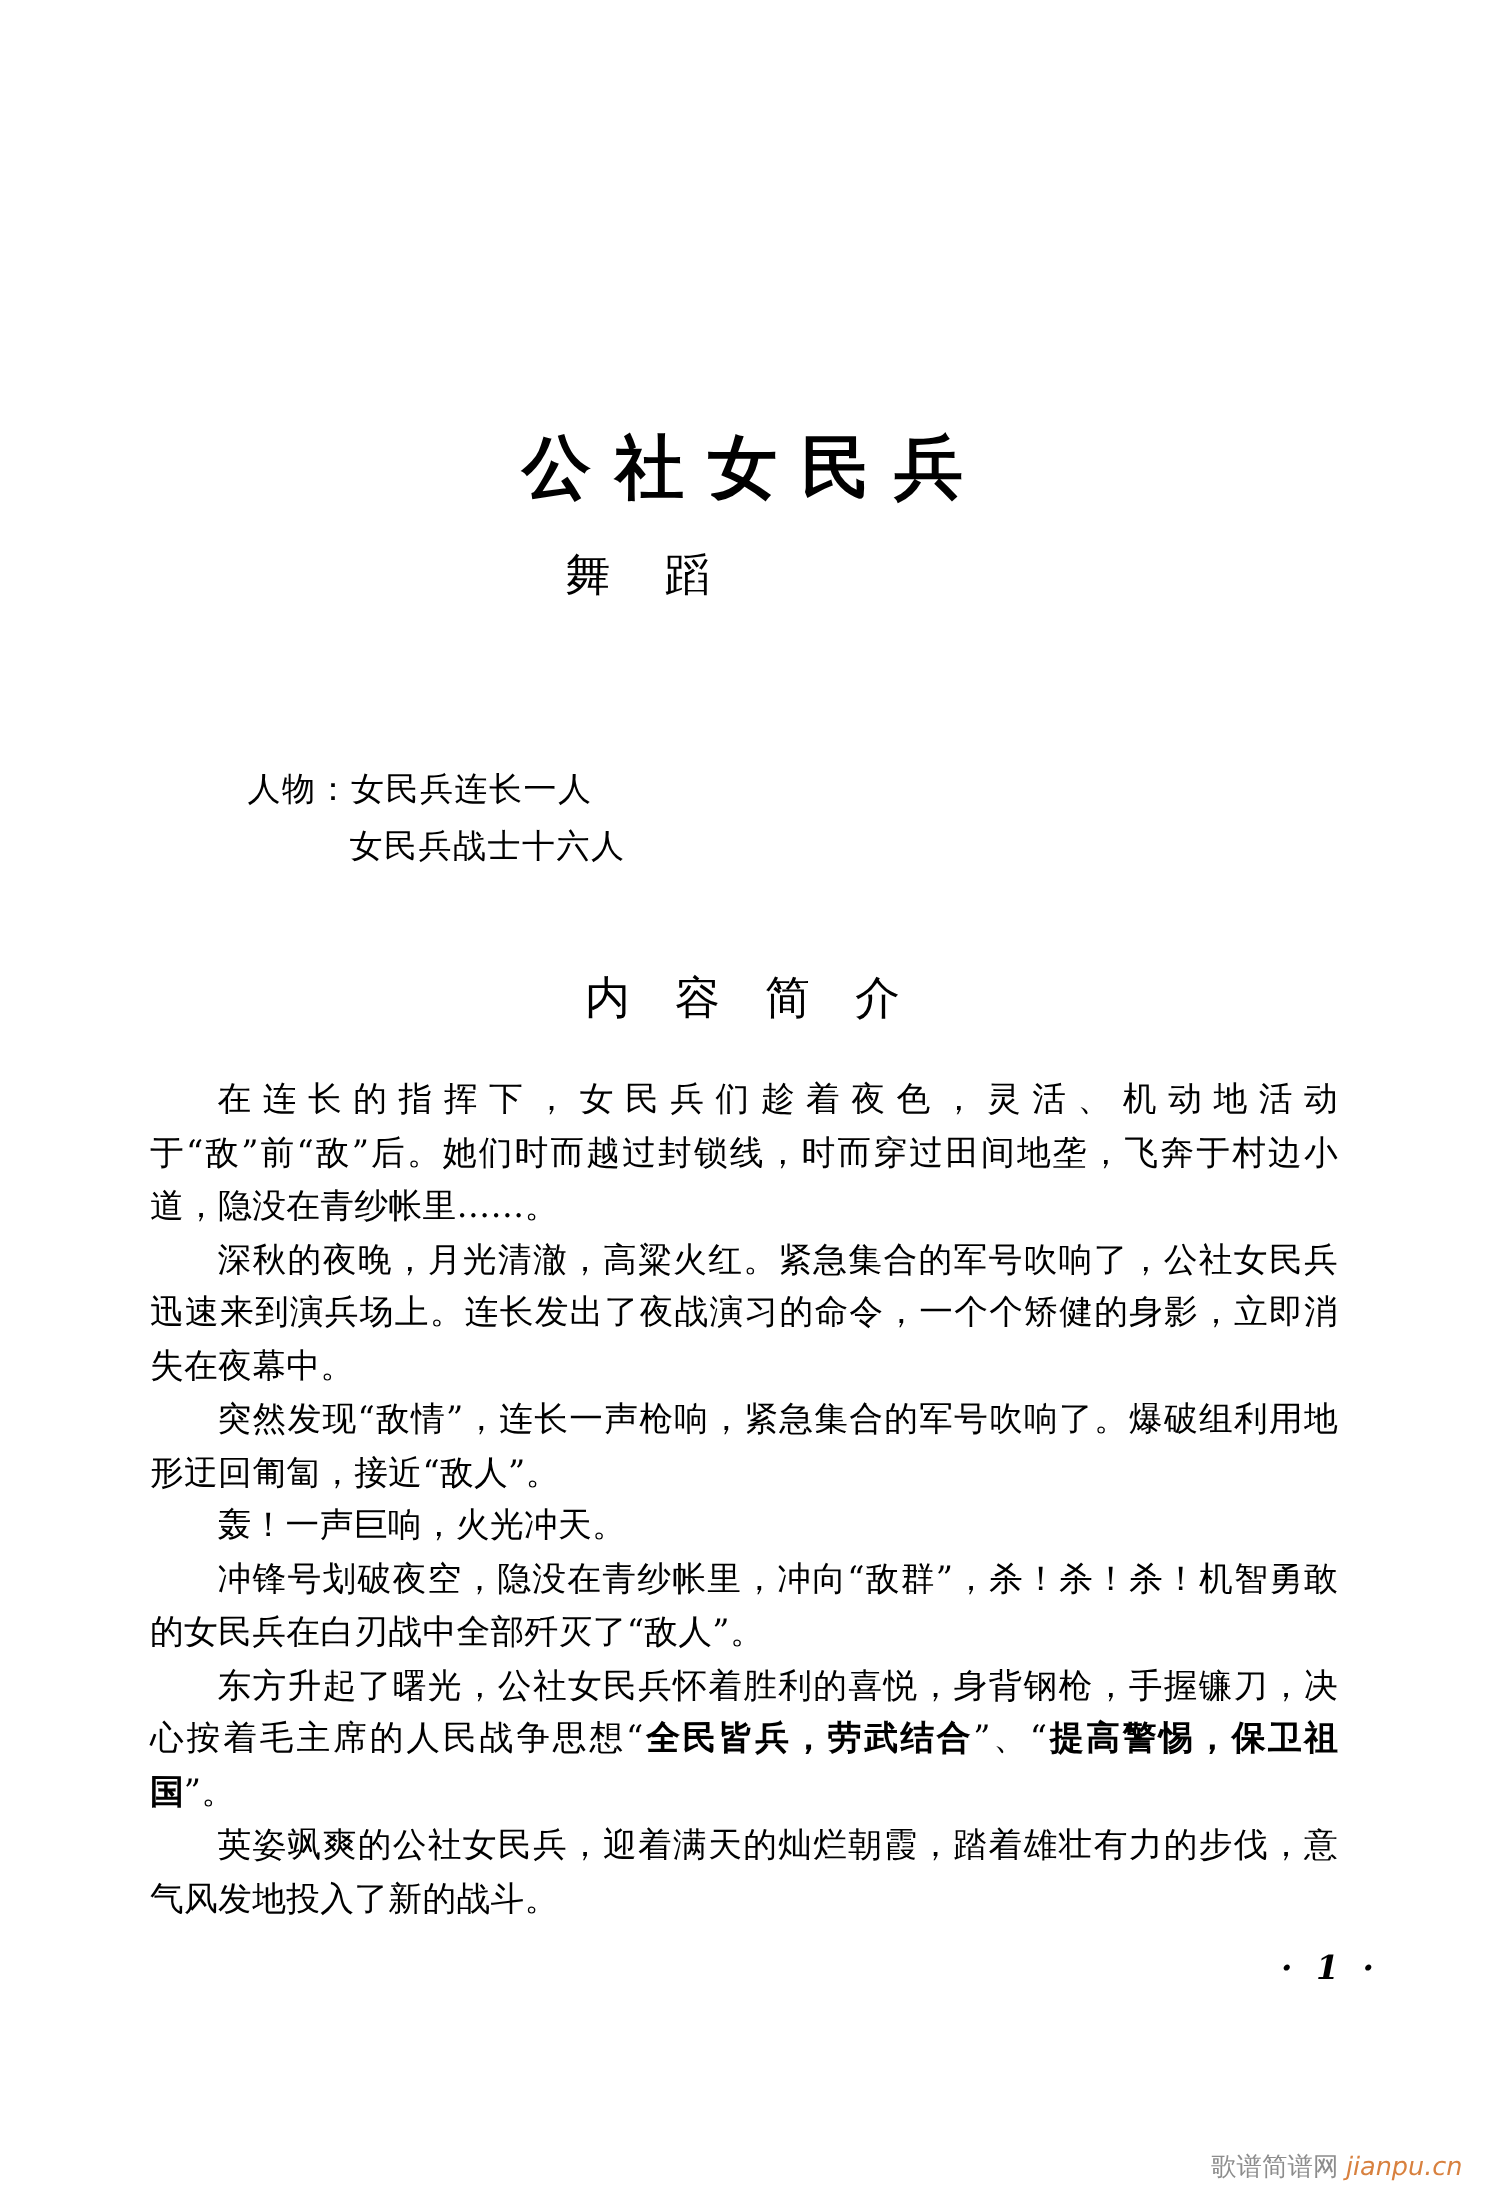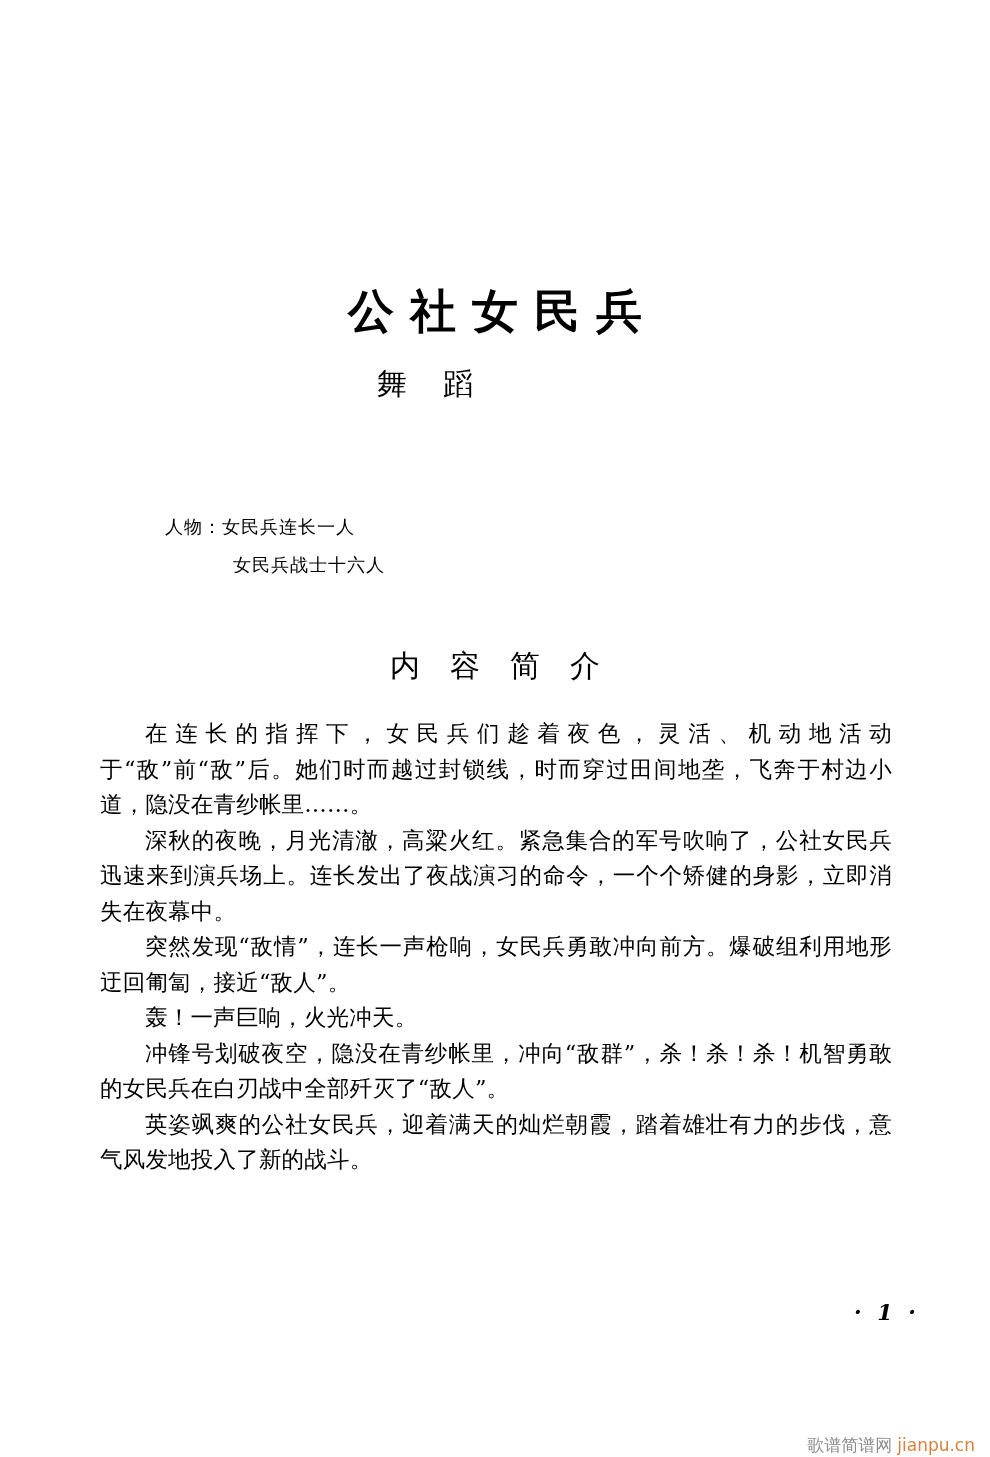--- a/index.html
+++ b/index.html
@@ -48,21 +48,21 @@
     letter-spacing: 36px;
     text-indent: 36px;
     color: #000;
   }
 
   
   .cast {
     position: absolute;
     top: 492px;
     left: 165px;
-    font-size: 18px;
+    font-size: 22px;
     line-height: 38px;
     letter-spacing: 1px;
   }
   .cast-line {
     white-space: nowrap;
   }
   .cast-line.indent {
     padding-left: 68px;
   }
 
@@ -128,20 +128,21 @@
   }
   .watermark .wm-cn {
     font-family: "DejaVu Sans", "Liberation Sans", sans-serif;
     color: #8d8d8d;
     text-align: center;
   }
   .watermark .wm-url {
     font-family: "DejaVu Sans", "Liberation Sans", sans-serif;
     color: #d8813f;
     margin-left: 5px;
+    font-style: italic;
   }
 </style>
 </head>
 <body>
 
 <div class="page">
 
   <div class="title">公社女民兵</div>
 
   <div class="subtitle">舞蹈</div>
@@ -149,23 +150,24 @@
   <div class="cast">
     <div class="cast-line">人物：女民兵连长一人</div>
     <div class="cast-line indent">女民兵战士十六人</div>
   </div>
 
   <div class="section-heading">内容简介</div>
 
   <div class="body-copy">
       <p><span>在连长的指挥下，女民兵们趁着夜色，灵活、机动地活动于“敌”前“敌”后。她们时而越过封锁线，时而穿过田间地垄，飞奔于村边小道，隐没在青纱帐里……。</span></p>
       <p><span>深秋的夜晚，月光清澈，高粱火红。紧急集合的军号吹响了，公社女民兵迅速来到演兵场上。连长发出了夜战演习的命令，一个个矫健的身影，立即消失在夜幕中。</span></p>
-      <p><span>突然发现“敌情”，连长一声枪响，女民兵勇敢冲向前方。爆破组利用地形迂回匍匐，接近“敌人”。</span></p>
+      <p><span>突然发现“敌情”，连长一声枪响，紧急集合的军号吹响了。爆破组利用地形迂回匍匐，接近“敌人”。</span></p>
       <p><span>轰！一声巨响，火光冲天。</span></p>
       <p><span>冲锋号划破夜空，隐没在青纱帐里，冲向“敌群”，杀！杀！杀！机智勇敢的女民兵在白刃战中全部歼灭了“敌人”。</span></p>
+      <p><span>东方升起了曙光，公社女民兵怀着胜利的喜悦，身背钢枪，手握镰刀，决心按着毛主席的人民战争思想“</span><b>全民皆兵，劳武结合</b><span>”、“</span><b>提高警惕，保卫祖国</b><span>”。</span></p>
       <p><span>英姿飒爽的公社女民兵，迎着满天的灿烂朝霞，踏着雄壮有力的步伐，意气风发地投入了新的战斗。</span></p>
     </div>
 
   <div class="folio">· 1 ·</div>
 
   <div class="watermark">
     <span class="wm-cn" style="color: rgb(141, 141, 141);">歌谱简谱网</span><span class="wm-url" style="color: rgb(216, 129, 63);">jianpu.cn</span>
   </div>
 
 </div>

